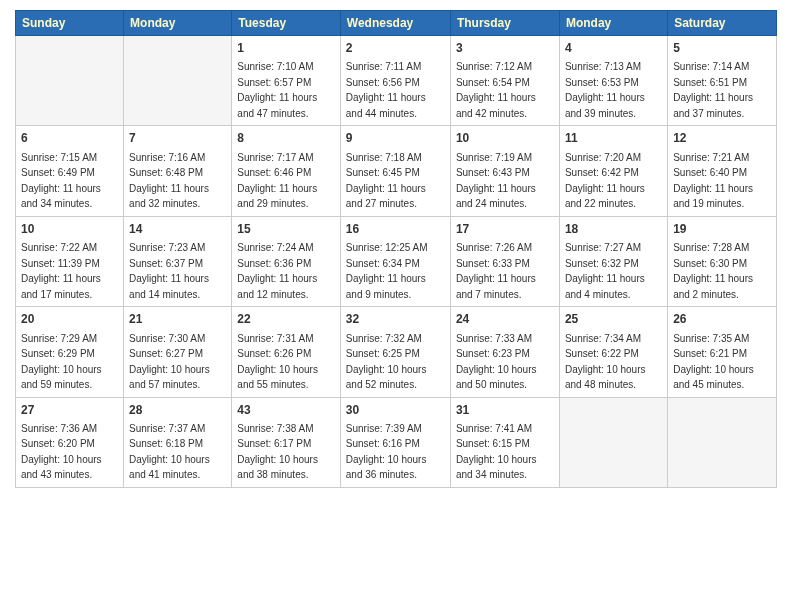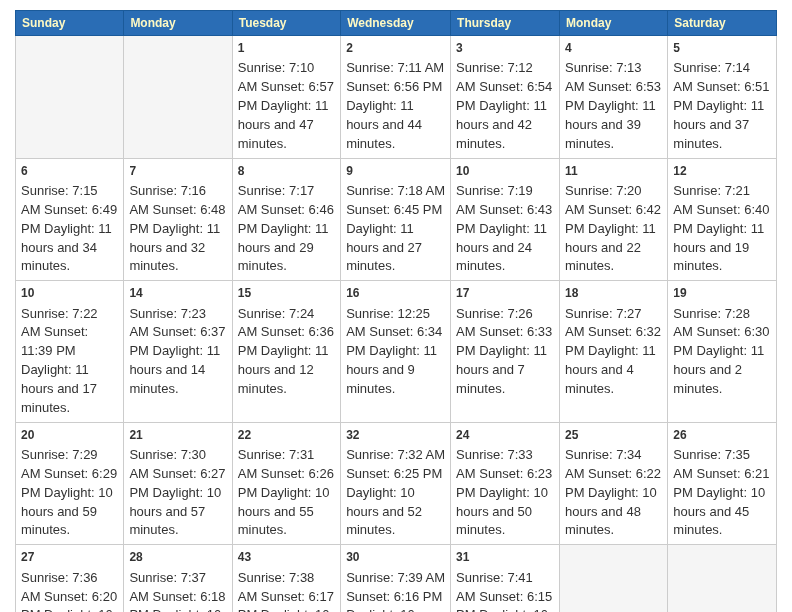--- a/index.html
+++ b/index.html
@@ -75,21 +75,21 @@
     .calendar tbody tr td.empty {
       background: #f5f5f5;
     }
     .day-num {
       font-size: 12px;
       font-weight: bold;
       display: block;
       margin-bottom: 2px;
     }
     .day-detail {
-      font-size: 13px;
+      font-size: 10px;
       color: #333;
     }
   </style>
 </head>
 <body>
 
 <div class="page">
 
   <table class="calendar">
     <thead>

